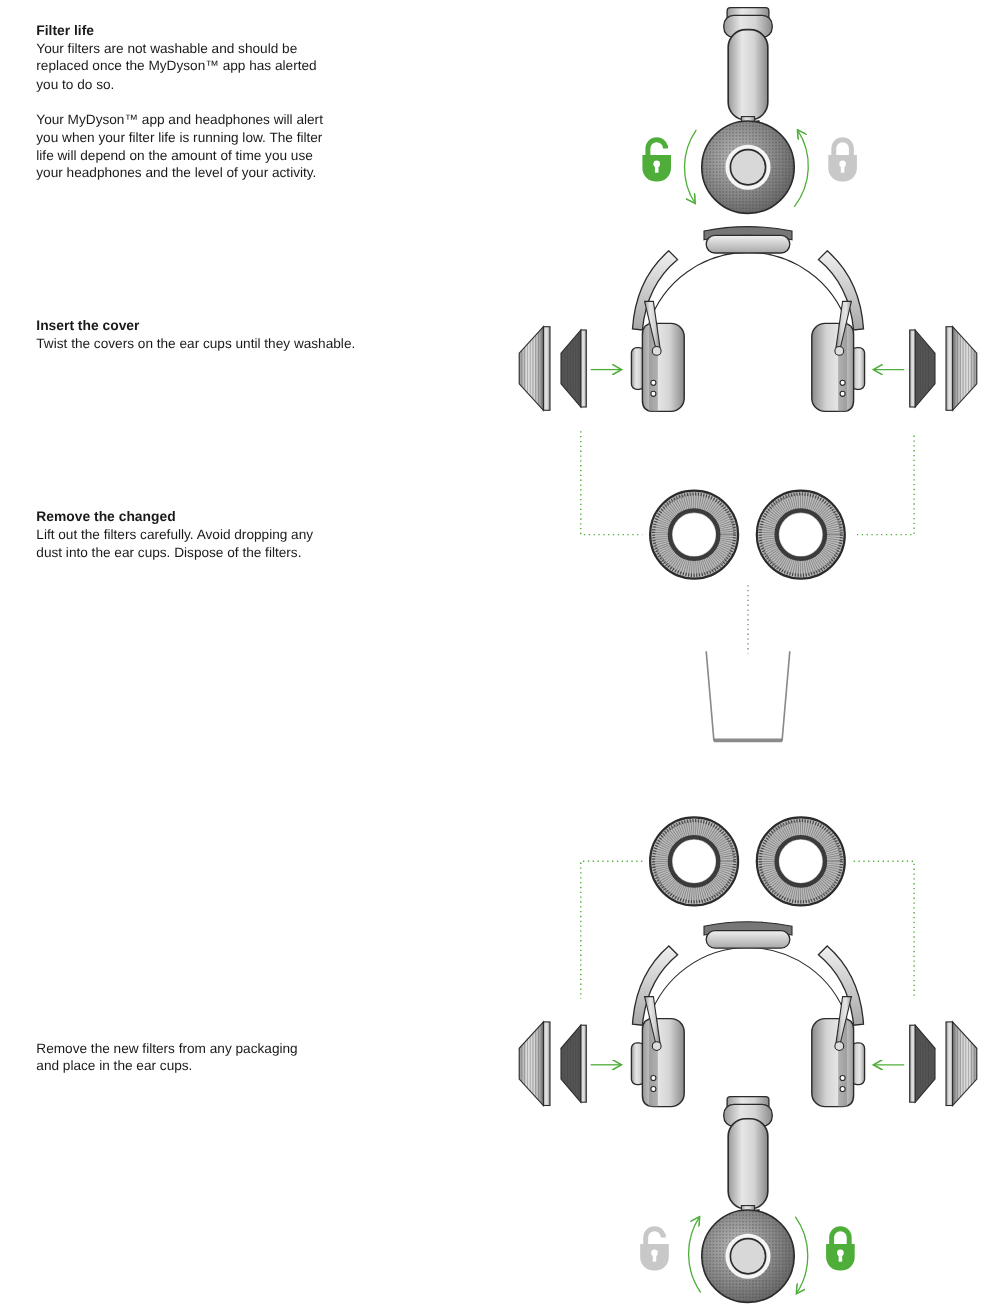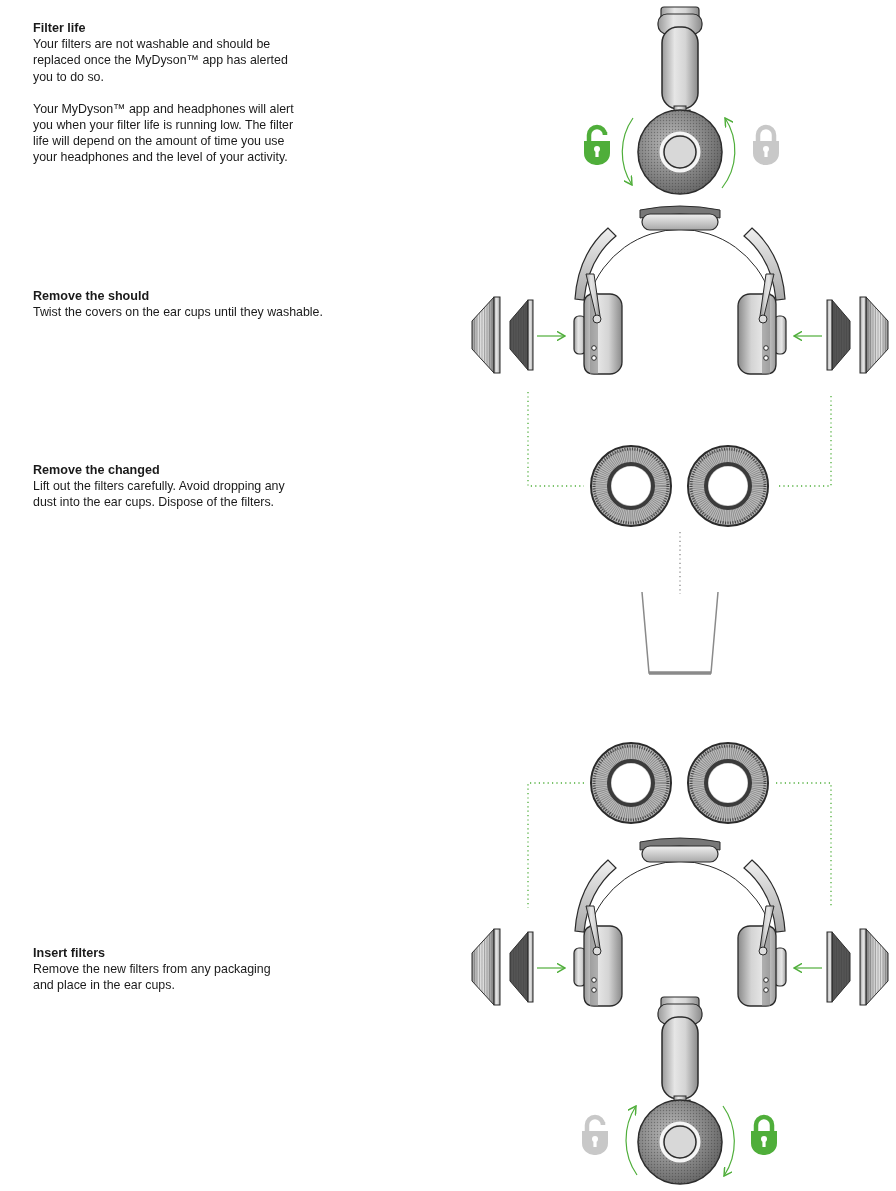--- a/index.html
+++ b/index.html
@@ -23,32 +23,31 @@
   <p>Your filters are not washable and should be
 replaced once the MyDyson™ app has alerted
 you to do so.</p>
   <p>Your MyDyson™ app and headphones will alert
 you when your filter life is running low. The filter
 life will depend on the amount of time you use
 your headphones and the level of your activity.</p>
 </div>
 
 <div class="section" id="s2">
-  <h3>Remove the should</h3>
+  <h3>Insert the cover</h3>
   <p>Twist the covers on the ear cups until they washable.</p>
 </div>
 
 <div class="section" id="s3">
   <h3>Remove the changed</h3>
   <p>Lift out the filters carefully. Avoid dropping any
 dust into the ear cups. Dispose of the filters.</p>
 </div>
 
 <div class="section" id="s4">
-  <h3>Insert filters</h3>
   <p>Remove the new filters from any packaging
 and place in the ear cups.</p>
 </div>
 
 <svg class="illus" width="896" height="1191" viewBox="0 0 896 1191" xmlns="http://www.w3.org/2000/svg">
   <defs>
     <linearGradient id="metal" x1="0" x2="1" y1="0" y2="0">
       <stop offset="0" stop-color="#9a9a9a"></stop>
       <stop offset="0.35" stop-color="#e6e6e6"></stop>
       <stop offset="0.65" stop-color="#d4d4d4"></stop>

